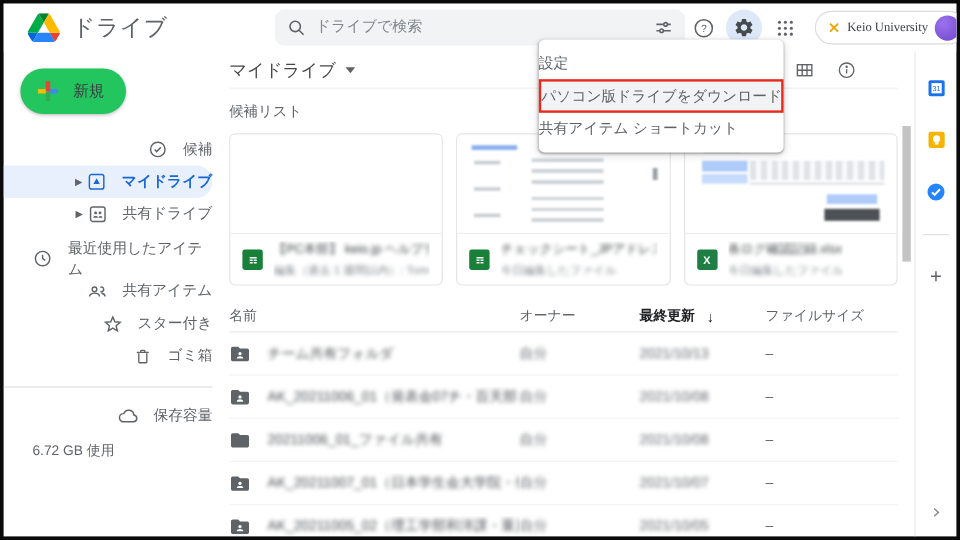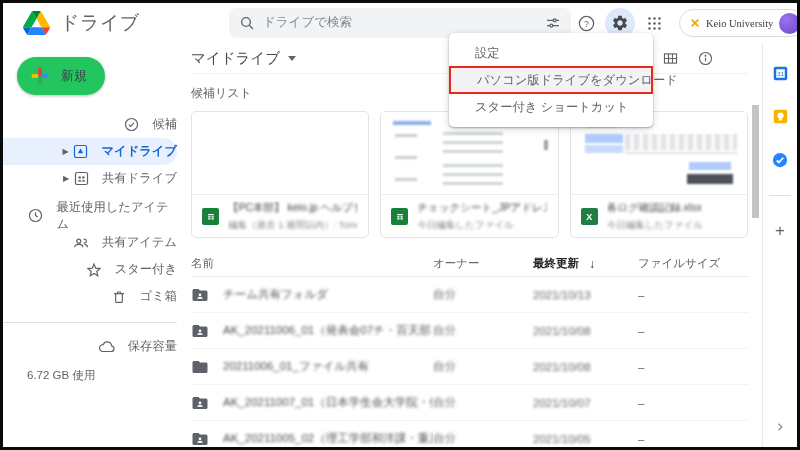--- a/index.html
+++ b/index.html
@@ -72,21 +72,21 @@
   .sort-arrow { font-size:12px; color:#202124; }
   .file-row { display:flex; align-items:center; height:36px; border-bottom:1px solid #f1f3f4; font-size:11.5px; color:#5f6368; cursor:pointer; }
   .file-row .fname { font-size:11.5px; color:#494c50; white-space:nowrap; overflow:hidden; }
   .row-icon { width:18px; height:18px; flex:none; }
 
   
   .scroll-thumb { position:absolute; right:38px; top:62px; width:7px; height:113px; background:#c4c4c4; }
 
   
   .dropdown { position:absolute; left:446px; top:30px; width:204px; background:#fff; border-radius:5px; box-shadow:0 1px 2px rgba(0,0,0,.3),0 2px 8px rgba(0,0,0,.15); padding:7px 0; z-index:30; }
-  .menu-item { height:26px; display:flex; align-items:center; padding:0 26px; font-size:12.3px; color:#5f6368; cursor:pointer; white-space:nowrap; }
+  .menu-item { height:26px; display:flex; align-items:center; padding:0 0; font-size:12.3px; color:#5f6368; cursor:pointer; white-space:nowrap; }
   .menu-highlight-box { border:2px solid #e8291c; background:#f1f3f4; }
   .menu-highlight-box .menu-item { height:24px; }
 
   svg { display:block; }
 </style>
 </head>
 <body>
 
 <div class="frame">
 
@@ -482,16 +482,16 @@
           </svg>
       </span>
     </aside>
   </div>
 
   <div class="dropdown">
     <div class="menu-item">設定</div>
     <div class="menu-highlight-box">
       <div class="menu-item">パソコン版ドライブをダウンロード</div>
     </div>
-    <div class="menu-item">スター付き ショートカット</div>
+    <div class="menu-item">共有アイテム ショートカット</div>
   </div>
 
 </div>
 
 </body></html>

